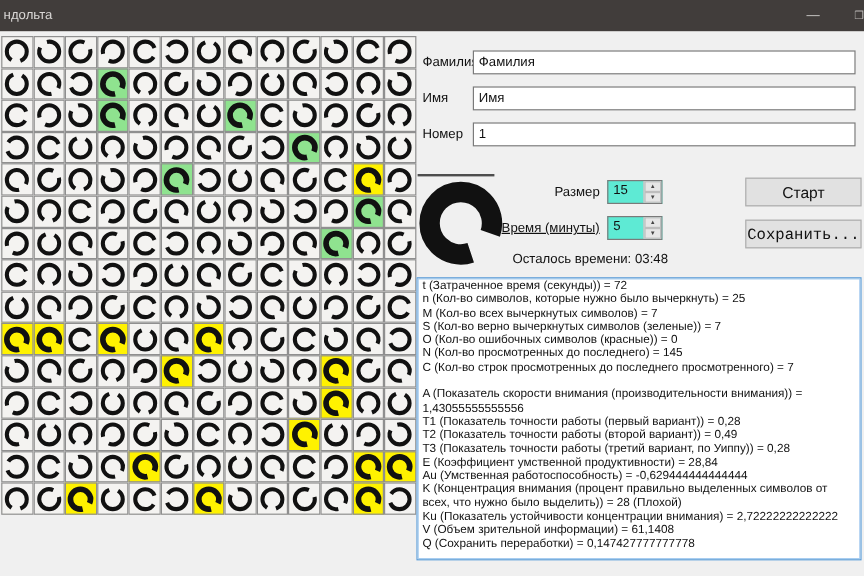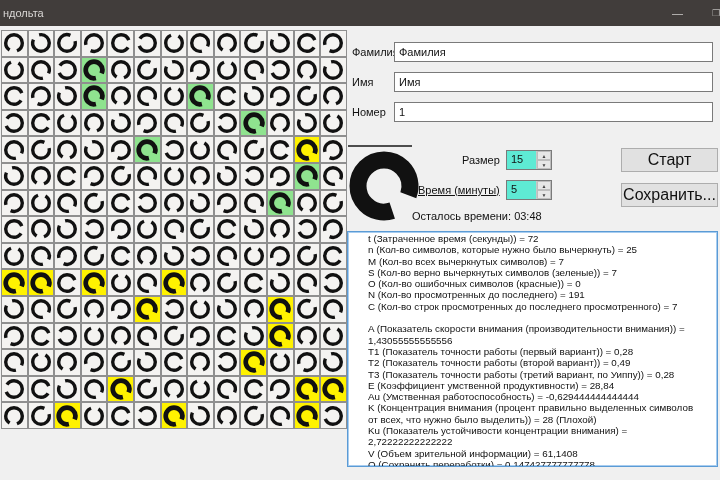--- a/index.html
+++ b/index.html
@@ -23,24 +23,24 @@
 
   
   .rp-label { position:absolute; font-size:11px; color:#111; }
   .tb { position:absolute; height:20px; border:1px solid #7a7a7a; background:#fff; font-size:11px;
         padding:0 4px; font-family:"Liberation Sans","DejaVu Sans",sans-serif; color:#111; }
   .sep-line { position:absolute; background:#4d4d4d; }
   .spinner { position:absolute; width:46px; height:20px; border:1px solid #7a7a7a; background:#5eead4; display:flex; }
   .spinner .val { flex:1; font-size:11px; padding:2px 0 0 4px; color:#111; }
   .spinner .arrows { width:15px; display:flex; flex-direction:column; border-left:1px solid #c7c7c7; }
   .spinner .arrows div { flex:1; background:#e6e6e6; font-size:5px; color:#444; display:flex; align-items:center; justify-content:center; border:1px solid #bdbdbd; }
-  .push-btn { position:absolute; width:97px; height:24px; background:#e1e1e1; border:1px solid #adadad; font-size:16px; color:#111;
+  .push-btn { position:absolute; width:97px; height:24px; background:#e1e1e1; border:1px solid #adadad; font-size:13px; color:#111;
               display:flex; align-items:center; justify-content:center; cursor:default; }
   .results { position:absolute; left:347px; top:231px; width:371px; height:236px; background:#fff;
-             border:1px solid #5b9bd5; box-shadow:0 0 0 1px #a8cdf0 inset; padding:1px 20px; overflow:hidden; }
+             border:1px solid #5b9bd5; box-shadow:0 0 0 1px #a8cdf0 inset; padding:1px 4px; overflow:hidden; }
   .results .rline { font-size:9.8px; line-height:11.3px; color:#111; white-space:normal; }
 </style>
 </head>
 <body>
 
 <div class="titlebar">
   <span class="title">ндольта</span>
   <div class="win-btn btn-min">—</div>
   <div class="win-btn btn-max-partial">❒</div>
 </div>
@@ -1046,32 +1046,32 @@
 
 <span class="rp-label" style="left:418px; top:184px;text-decoration:underline;">Время (минуты)</span>
 <div class="spinner" style="left:506px; top:180px;">
   <div class="val">5</div>
   <div class="arrows">
     <div>▲</div>
     <div>▼</div>
   </div>
 </div>
 
-<span class="rp-label" style="left:412px; top:210px;">Осталось времени: 03:48</span>
+<span class="rp-label" style="left:427px; top:210px;">Осталось времени: 03:48</span>
 
 <div class="push-btn" style="left:621px; top:148px;">Старт</div>
-<div class="push-btn" style="left:621px; top:183px;">Сохранить...</div>
+<div class="push-btn" style="left:621px; top:183px;font-family:Liberation Mono, monospace;">Сохранить...</div>
 
 <div class="results" id="results">
     <div class="rline">t (Затраченное время (секунды)) = 72</div>
     <div class="rline">n (Кол-во символов, которые нужно было вычеркнуть) = 25</div>
     <div class="rline">M (Кол-во всех вычеркнутых символов) = 7</div>
     <div class="rline">S (Кол-во верно вычеркнутых символов (зеленые)) = 7</div>
     <div class="rline">O (Кол-во ошибочных символов (красные)) = 0</div>
-    <div class="rline">N (Кол-во просмотренных до последнего) = 191</div>
+    <div class="rline">N (Кол-во просмотренных до последнего) = 145</div>
     <div class="rline">C (Кол-во строк просмотренных до последнего просмотренного) = 7</div>
     <div class="rline">&nbsp;</div>
     <div class="rline">A (Показатель скорости внимания (производительности внимания)) = 1,43055555555556</div>
     <div class="rline">T1 (Показатель точности работы (первый вариант)) = 0,28</div>
     <div class="rline">T2 (Показатель точности работы (второй вариант)) = 0,49</div>
     <div class="rline">T3 (Показатель точности работы (третий вариант, по Уиппу)) = 0,28</div>
     <div class="rline">E (Коэффициент умственной продуктивности) = 28,84</div>
     <div class="rline">Au (Умственная работоспособность) = -0,629444444444444</div>
     <div class="rline">K (Концентрация внимания (процент правильно выделенных символов от всех, что нужно было выделить)) = 28 (Плохой)</div>
     <div class="rline">Ku (Показатель устойчивости концентрации внимания) = 2,72222222222222</div>

